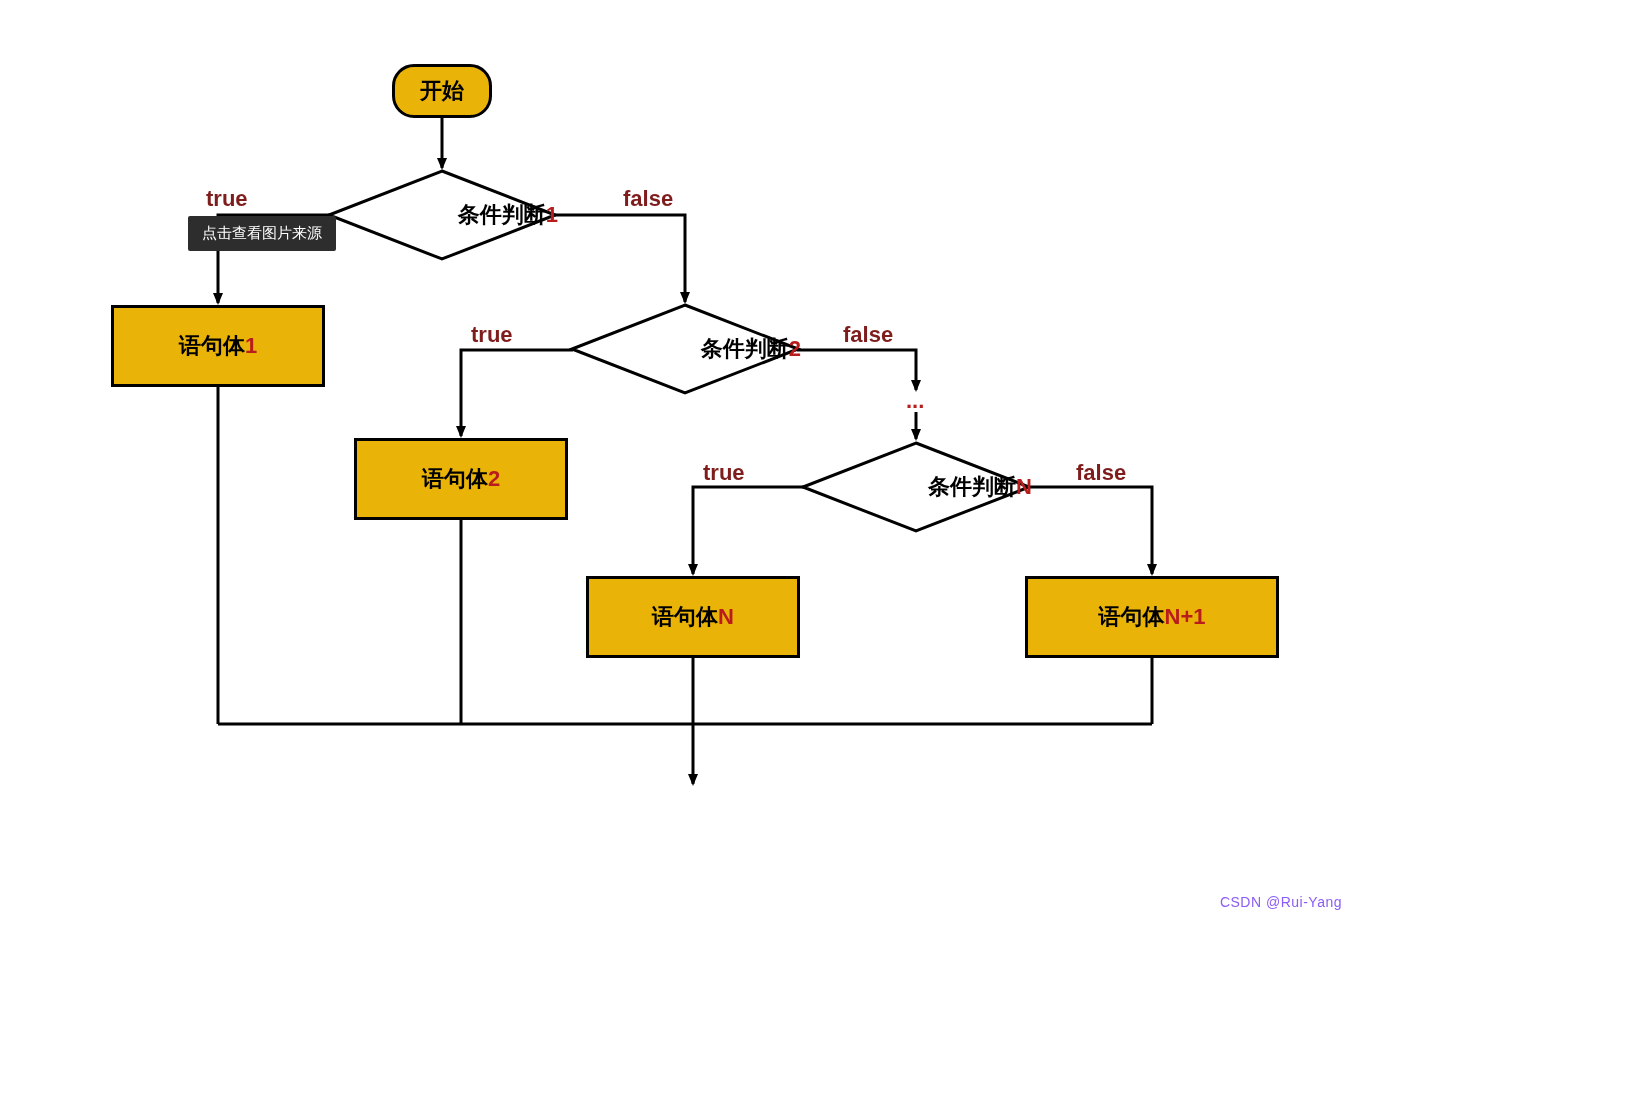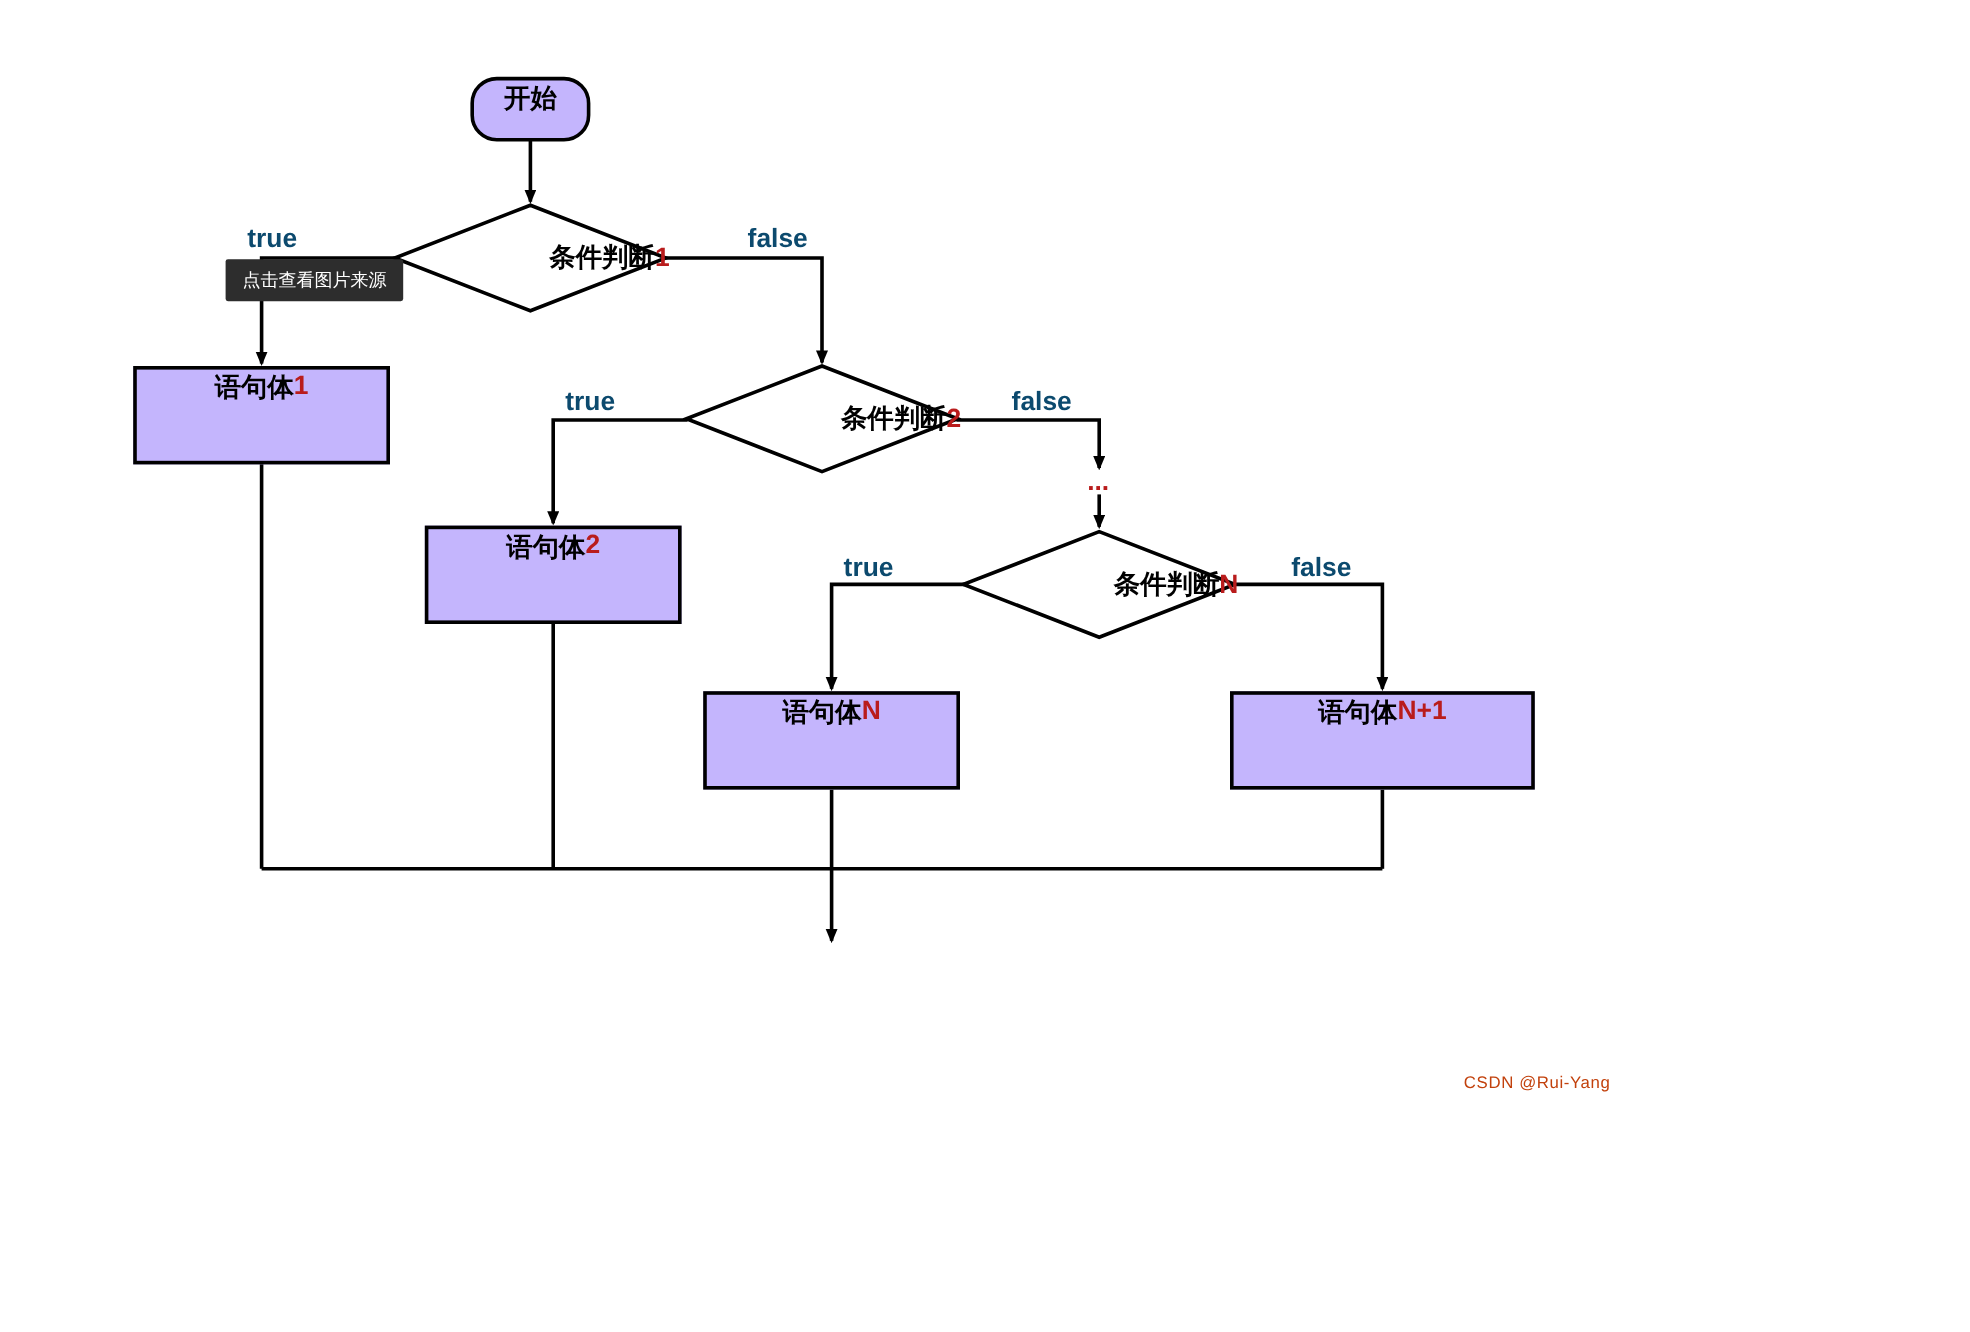--- a/index.html
+++ b/index.html
@@ -12,23 +12,23 @@
     position: relative;
   }
   .canvas {
     position: relative;
     width: 1642px;
     height: 1110px;
   }
   .node {
     position: absolute;
     border: 3px solid #000;
-    background: #c4b5fd;
+    background: #eab308;
     display: flex;
-    align-items: flex-start;
+    align-items: center;
     justify-content: center;
     font-weight: bold;
     font-size: 22px;
     box-sizing: border-box;
     white-space: nowrap;
   }
   .node.terminator {
     border-radius: 22px;
   }
   .node.process {
@@ -49,21 +49,21 @@
     align-items: center;
     justify-content: flex-end;
     font-weight: bold;
     font-size: 22px;
     white-space: nowrap;
   }
   .edge-label {
     position: absolute;
     font-weight: bold;
     font-size: 22px;
-    color: #0c4a6e;
+    color: #7f1d1d;
     white-space: nowrap;
   }
   .dots {
     position: absolute;
     font-weight: bold;
     font-size: 22px;
     color: #b91c1c;
   }
   .red { color: #b91c1c; }
   .tooltip {
@@ -71,21 +71,21 @@
     background: #2d2d2d;
     color: #fff;
     font-size: 15px;
     font-weight: normal;
     padding: 8px 14px;
     border-radius: 2px;
     white-space: nowrap;
   }
   .watermark {
     position: absolute;
-    color: #c2410c;
+    color: #8b5cf6;
     font-size: 14px;
     font-weight: normal;
     letter-spacing: 0.5px;
   }
   svg.connectors {
     position: absolute;
     top: 0; left: 0;
     pointer-events: none;
   }
 </style>

